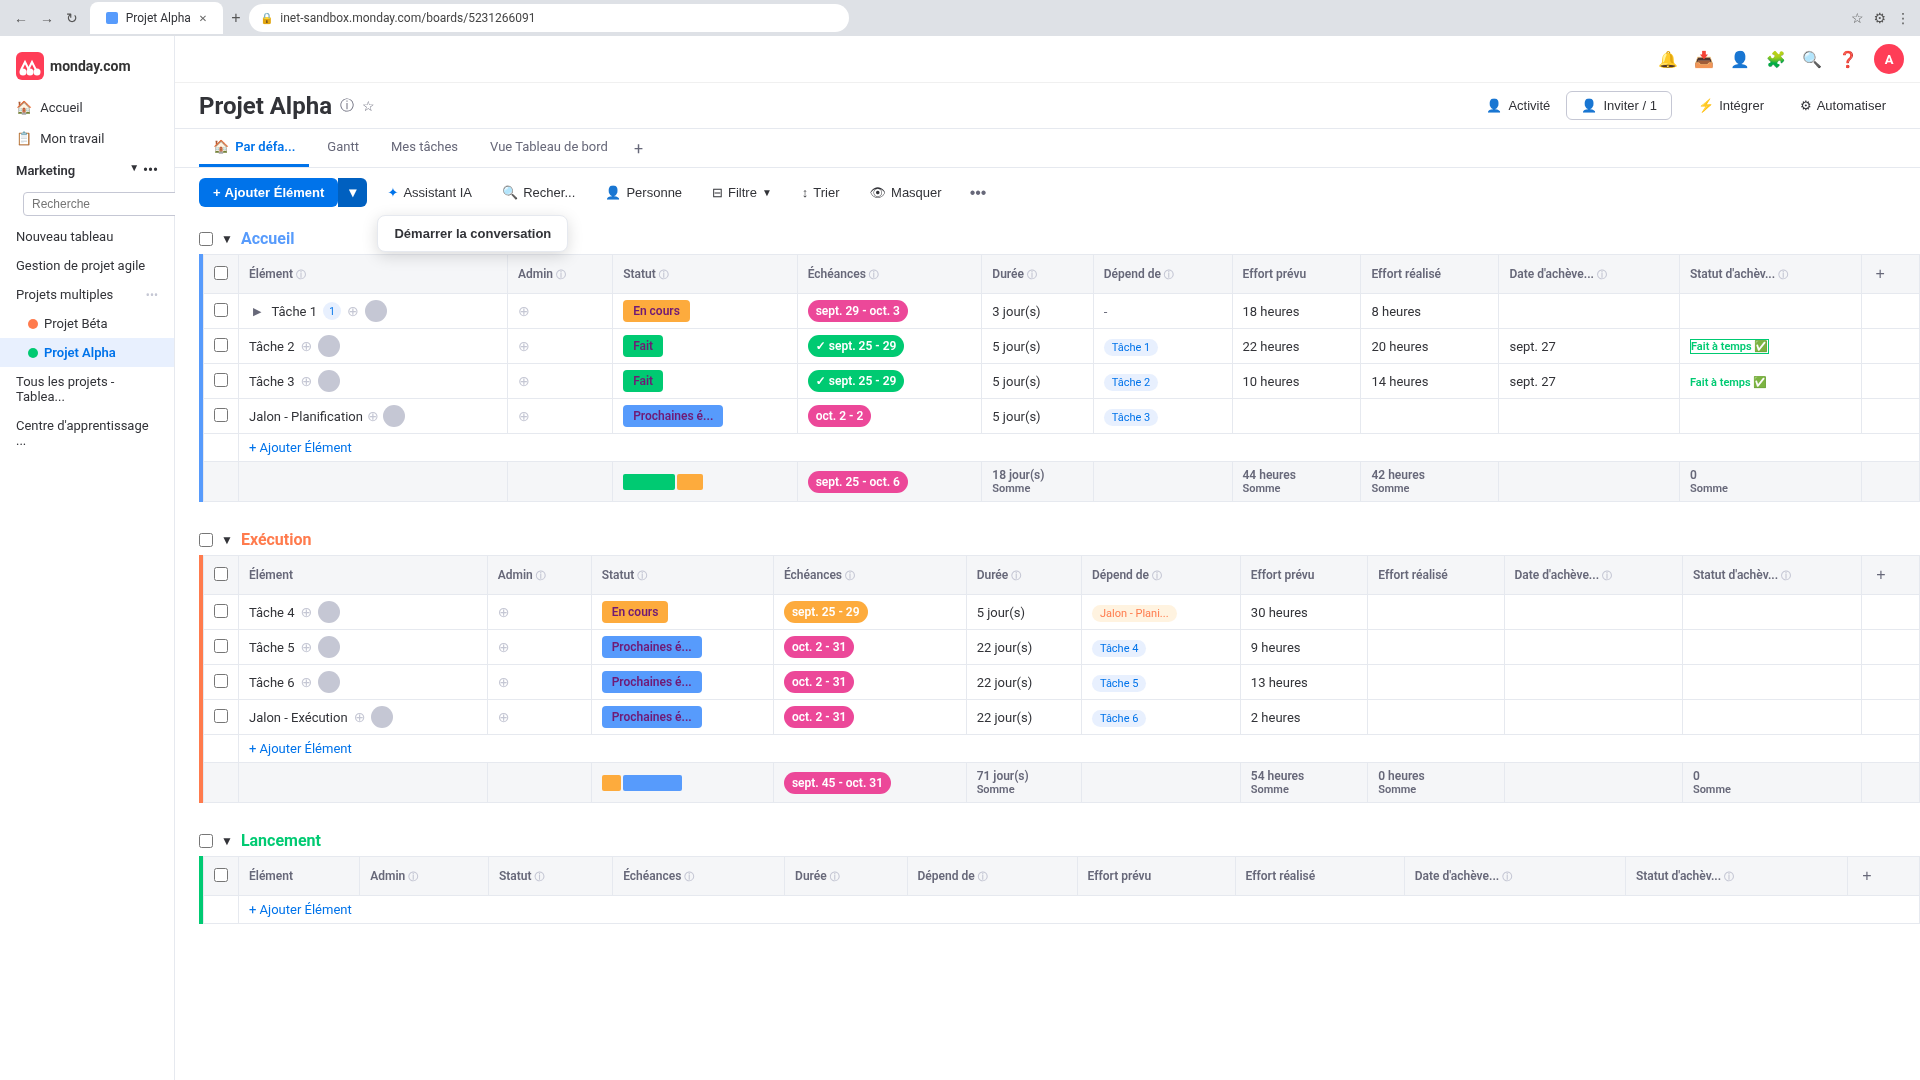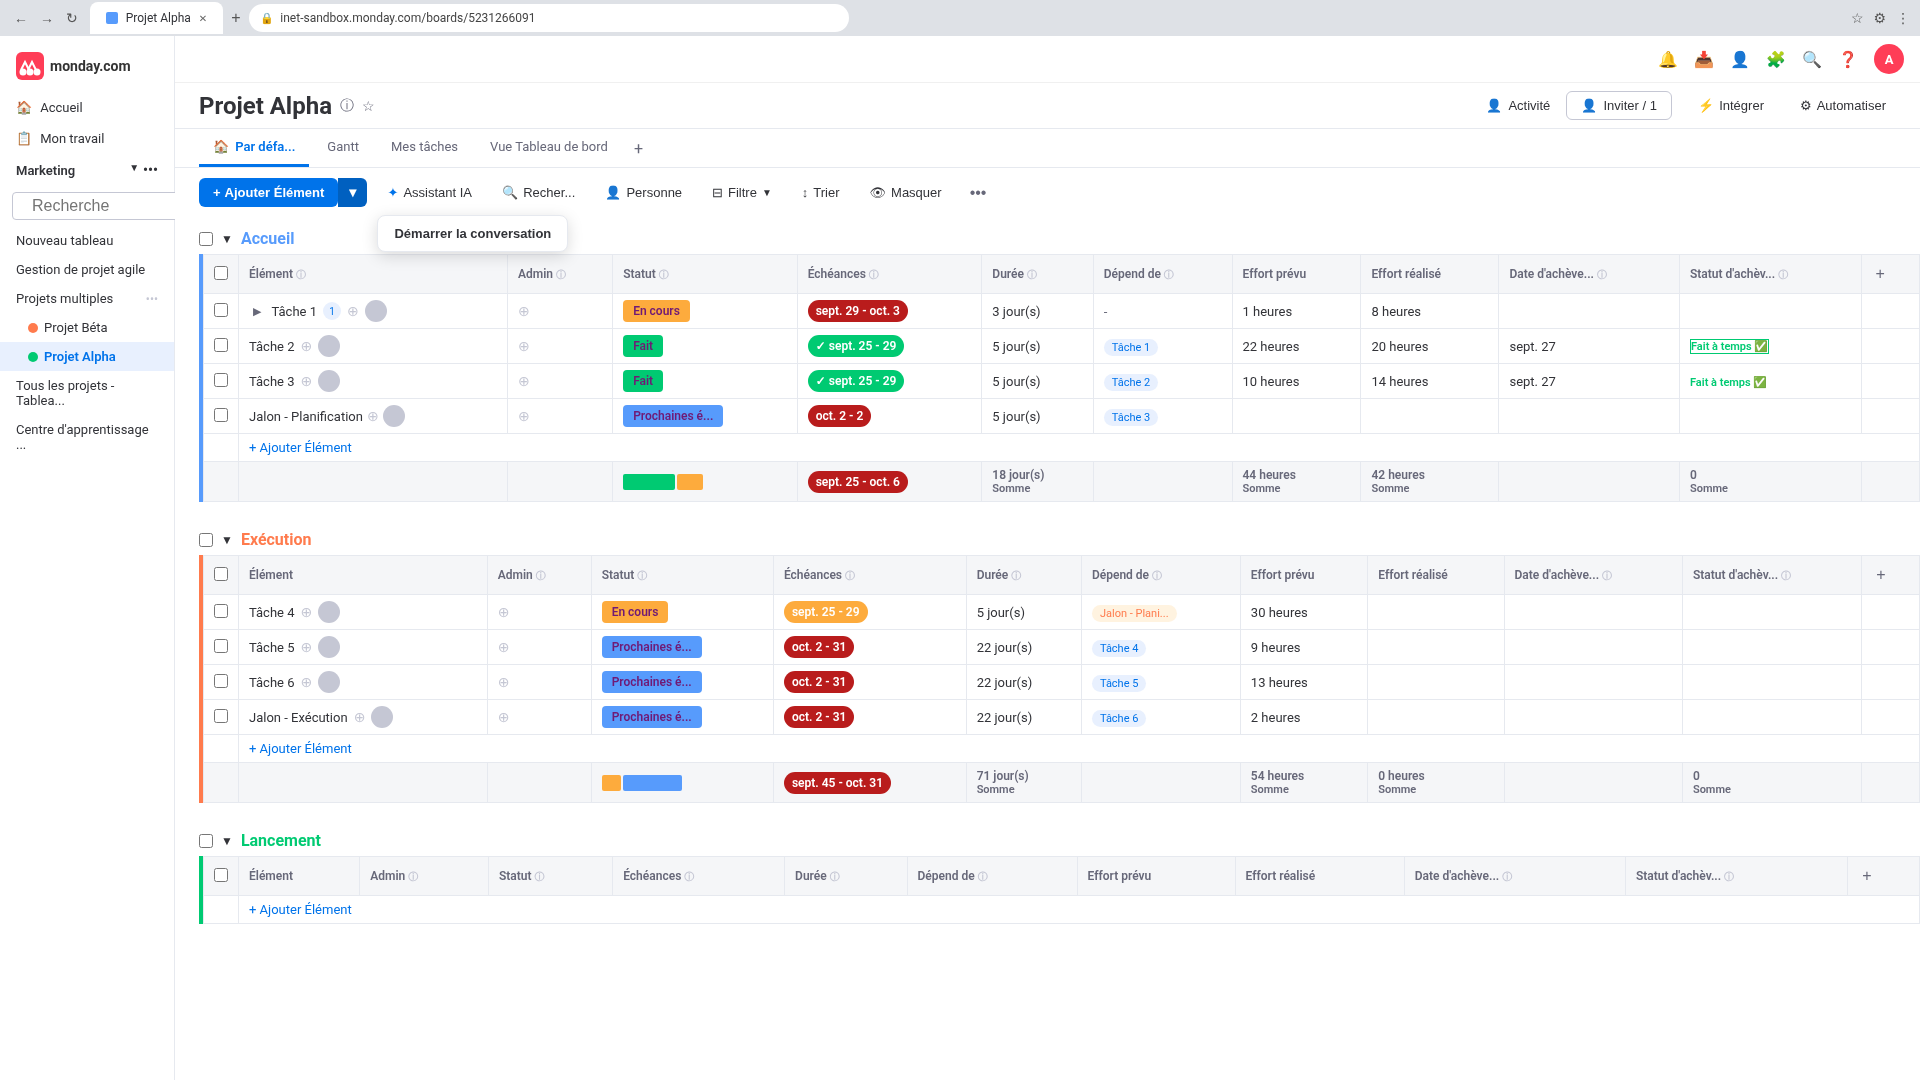--- a/index.html
+++ b/index.html
@@ -19,21 +19,21 @@
     
     .app-container { display: flex; height: calc(1080px - 36px); }
 
     
     .sidebar { width: 175px; background: white; border-right: 1px solid #e6e9ef; display: flex; flex-direction: column; padding: 12px 0; flex-shrink: 0; }
     .sidebar-logo { padding: 4px 16px 12px; display: flex; align-items: center; gap: 6px; }
     .sidebar-logo-text { font-size: 14px; font-weight: 700; color: #333; }
     .sidebar-nav-item { padding: 8px 16px; cursor: pointer; font-size: 13px; color: #323338; display: flex; align-items: center; gap: 8px; }
     .sidebar-section { padding: 8px 16px; font-size: 13px; font-weight: 600; color: #323338; display: flex; align-items: center; justify-content: space-between; cursor: pointer; }
     .sidebar-search { padding: 6px 12px; display: flex; gap: 6px; align-items: center; }
-    .sidebar-search input { border: 1px solid #c5c7d4; border-radius: 4px; padding: 4px 19px; font-size: 16px; flex: 1; outline: none; }
+    .sidebar-search input { border: 1px solid #c5c7d4; border-radius: 4px; padding: 4px 8px; font-size: 12px; flex: 1; outline: none; margin-left: 11px; }
     .sidebar-search-add { background: #0073ea; color: white; border: none; border-radius: 50%; width: 22px; height: 22px; font-size: 14px; cursor: pointer; display: flex; align-items: center; justify-content: center; }
     .sidebar-list-item { padding: 7px 16px; cursor: pointer; font-size: 13px; color: #323338; display: flex; align-items: center; gap: 6px; }
     .sidebar-list-item.active { background: #e8f0fe; color: #0073ea; font-weight: 600; }
     .sidebar-list-item .dot { width: 10px; height: 10px; border-radius: 50%; flex-shrink: 0; }
     .dot-orange { background: #ff7b4d; }
     .dot-green { background: #00ca72; }
 
     
     .main-content { flex: 1; display: flex; flex-direction: column; overflow: hidden; background: white; }
 
@@ -84,21 +84,21 @@
 
     
     .badge { display: inline-block; padding: 4px 10px; border-radius: 4px; font-size: 12px; font-weight: 600; color: #701a75; }
     .badge-en-cours { background: #fdab3d; }
     .badge-fait { background: #00ca72; }
     .badge-prochaines { background: #579bfc; }
     .badge-fait-temps { background: white; color: #00ca72; border: 1px solid #00ca72; font-size: 11px; display: flex; align-items: center; gap: 3px; }
 
     
     .date-badge { display: inline-block; padding: 4px 8px; border-radius: 12px; font-size: 12px; font-weight: 600; color: white; }
-    .date-dark { background: #b91c1c; text-align: right; }
+    .date-dark { background: #ec4899; text-align: right; }
     .date-green { background: #00ca72; color: white; }
     .date-orange { background: #fdab3d; }
 
     
     .add-row td { color: #0073ea; cursor: pointer; font-size: 13px; }
 
     
     .summary-row td { background: #f5f6f8; font-weight: 600; font-size: 12px; color: #676879; }
     .somme-label { font-size: 11px; color: #676879; display: block; }
 
@@ -349,21 +349,21 @@
                     <span style="background:#e8f0fe;color:#0073ea;border-radius:50%;width:18px;height:18px;font-size:10px;display:inline-flex;align-items:center;justify-content:center;">1</span>
                     <span class="cell-plus" style="color:#c5c7d4;font-size:14px;">⊕</span>
                     <span class="avatar-placeholder"></span>
                   </div>
                 </td>
                 <td><span class="cell-icon">⊕</span></td>
                 <td><span class="badge badge-en-cours">En cours</span></td>
                 <td><span class="date-badge date-dark">sept. 29 - oct. 3</span></td>
                 <td>3 jour(s)</td>
                 <td><span style="color:#676879;">-</span></td>
-                <td>1 heures</td>
+                <td>18 heures</td>
                 <td>8 heures</td>
                 <td></td>
                 <td></td>
                 <td></td>
               </tr>
 
               <tr>
                 <td class="td-check"><input type="checkbox" class="checkbox" style=""></td>
                 <td>
                   <div style="display:flex;align-items:center;gap:6px;">

